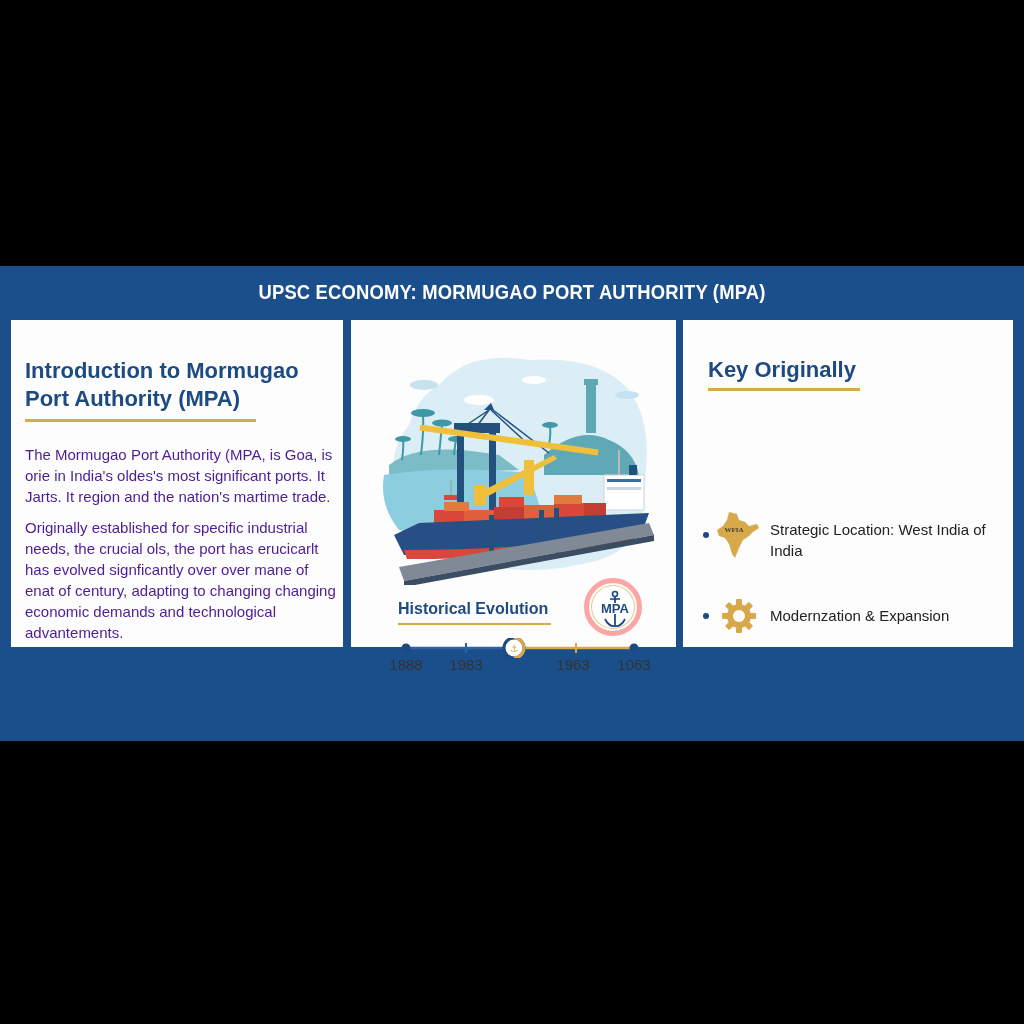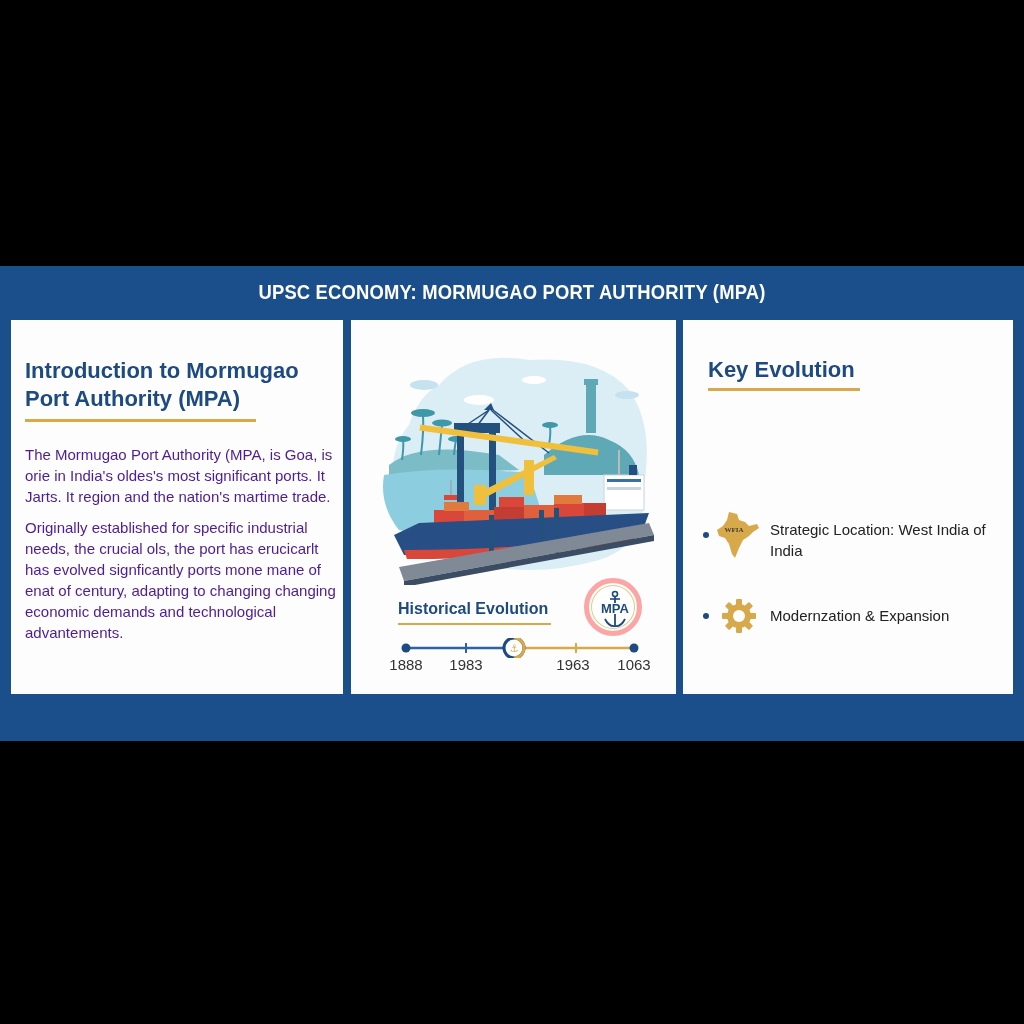--- a/index.html
+++ b/index.html
@@ -1,19 +1,19 @@
 <!DOCTYPE html>
 <html><head>
 <meta charset="utf-8">
 <style>
   html, body { margin:0; padding:0; }
   body { width:1024px; height:1024px; background:#000; position:relative; overflow:hidden; font-family:"Liberation Sans", sans-serif; }
   .band { position:absolute; left:0; top:266px; width:1024px; height:475px; background:#1b4f8c; }
   .band-title { position:absolute; left:0; top:281px; width:1024px; text-align:center; color:#fff; font-weight:700; font-size:20px; letter-spacing:0.2px; font-family:"Liberation Sans", sans-serif; transform:scaleX(0.92); }
-  .panel { position:absolute; top:320px; height:374px; background:#fdfdfd; box-sizing:border-box; }
+  .panel { position:absolute; top:320px; height:327px; background:#fdfdfd; box-sizing:border-box; }
   .p1 { left:11px; width:332px; }
   .p2 { left:351px; width:325px;padding-left:6px; }
   .p3 { left:683px; width:330px; }
   .h2 { color:#1d4a80; font-weight:700; font-size:22px; line-height:28px; }
   .underline { height:3px; background:#d7a94a; }
   .p1 .h2 { position:absolute; left:14px; top:37px; width:310px; }
   .p1 .underline { position:absolute; left:14px; top:99px; width:231px; }
   .body-text { position:absolute; left:14px; width:315px; color:#4c1d95; font-size:15px; line-height:21px; }
   .para1 { top:124px; }
   .para2 { top:197px; }
@@ -36,21 +36,21 @@
 </head>
 <body>
 
 <div class="band"></div>
 <div class="band-title">UPSC ECONOMY: MORMUGAO PORT AUTHORITY (MPA)</div>
 
 <div class="panel p1">
   <div class="h2">Introduction to Mormugao Port Authority (MPA)</div>
   <div class="underline"></div>
   <div class="body-text para1">The Mormugao Port Authority (MPA, is Goa, is orie in India's oldes's most significant ports. It Jarts. It region and the nation's martime trade.</div>
-  <div class="body-text para2">Originally established for specific industrial needs, the crucial ols, the port has erucicarlt has evolved signficantly ports mone mane of enat of century, adapting to changing changing economic demands and technological advantements.</div>
+  <div class="body-text para2">Originally established for specific industrial needs, the crucial ols, the port has erucicarlt has evolved signficantly over over mane of enat of century, adapting to changing changing economic demands and technological advantements.</div>
 </div>
 
 <div class="panel p2">
   <div class="illus">
     <svg width="280" height="240" viewBox="0 0 280 240">
 
       <path d="M60 40 Q90 5 150 15 Q220 10 250 45 Q275 80 265 140 Q270 200 220 215 Q150 235 80 215 Q20 205 18 160 Q5 110 30 80 Q40 50 60 40Z" fill="#dbeef6"></path>
 
       <ellipse cx="45" cy="40" rx="14" ry="5" fill="#c6e2ee"></ellipse>
       <ellipse cx="100" cy="55" rx="15" ry="5" fill="#fff"></ellipse>
@@ -160,21 +160,21 @@
       <circle cx="238" cy="10" r="4.5" fill="#1d4a80"></circle>
     </svg>
     <span class="tl-label" style="left:10px">1888</span>
     <span class="tl-label" style="left:70px">1983</span>
     <span class="tl-label" style="left:177px">1963</span>
     <span class="tl-label" style="left:238px">1063</span>
   </div>
 </div>
 
 <div class="panel p3">
-  <div class="h2">Key Evolution</div>
+  <div class="h2">Key Originally</div>
   <div class="underline"></div>
 
 
   <div class="hl-item" style="top:195px">
     <span class="hl-bullet" style="top:17px"></span>
     <span class="hl-icon" style="top:-5px;left:12px">
       <svg width="46" height="52" viewBox="0 0 46 52">
         <path d="M14 2 L22 4 L24 10 L30 12 L34 16 L42 14 L44 18 L38 22 L34 26 L28 30 L24 38 L20 48 L17 44 L14 34 L10 28 L4 26 L2 20 L8 16 L12 10Z" fill="#d7a94a"></path>
         <text x="19" y="22" text-anchor="middle" font-family="Liberation Serif, serif" font-weight="700" font-size="7" fill="#3a3a3a">WFIA</text>
       </svg>

